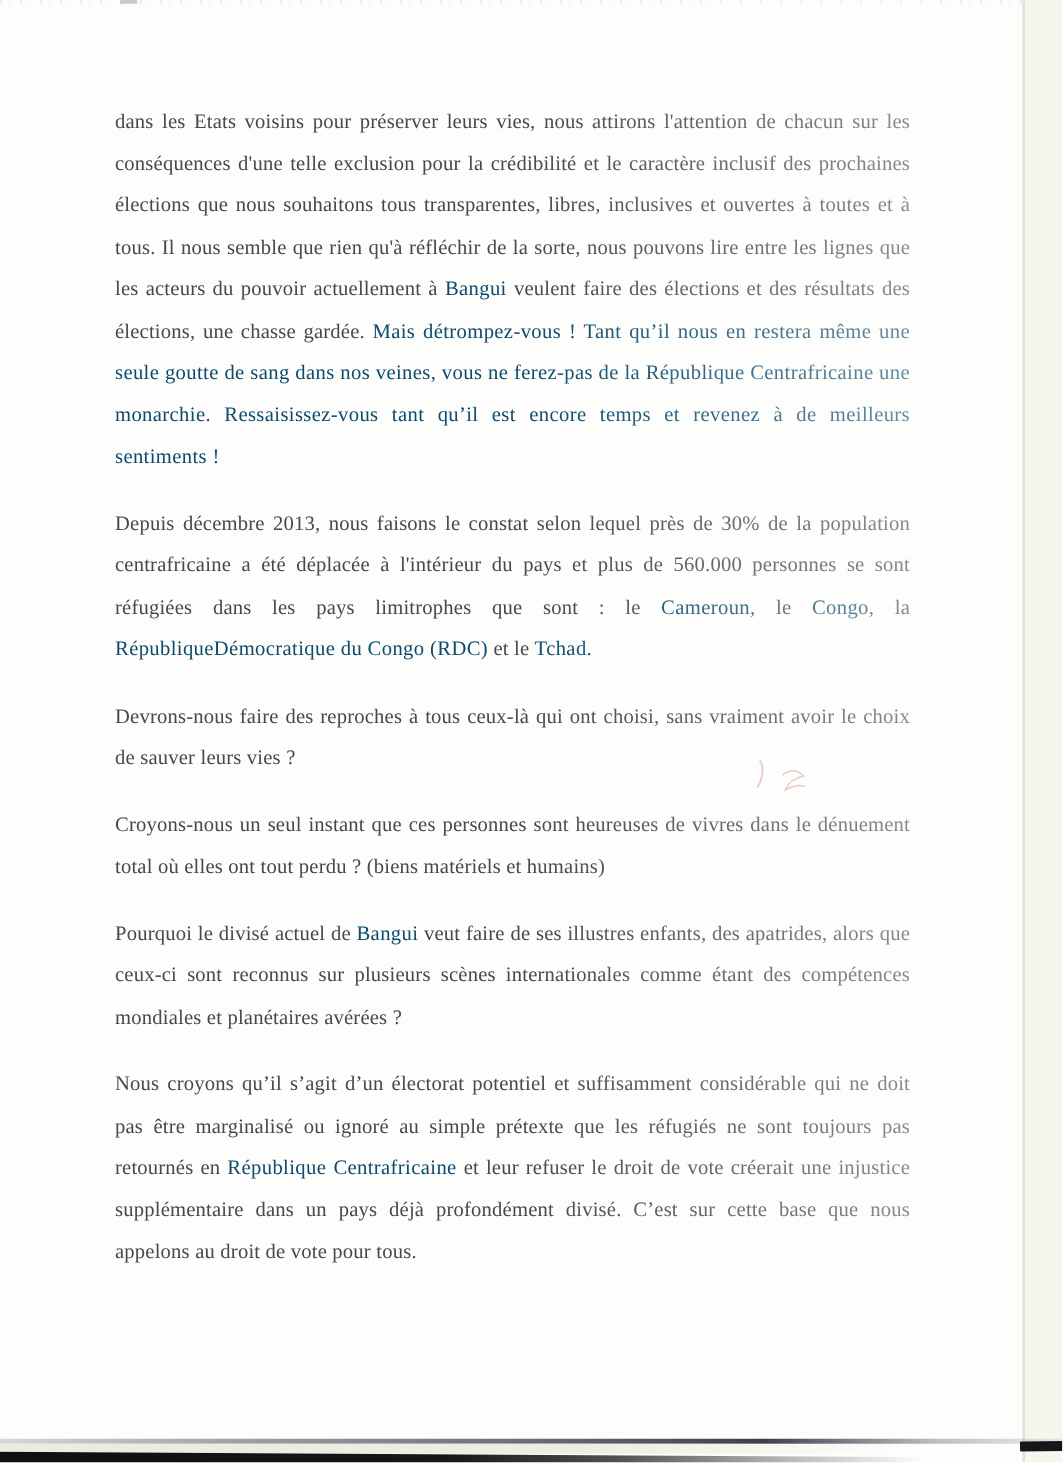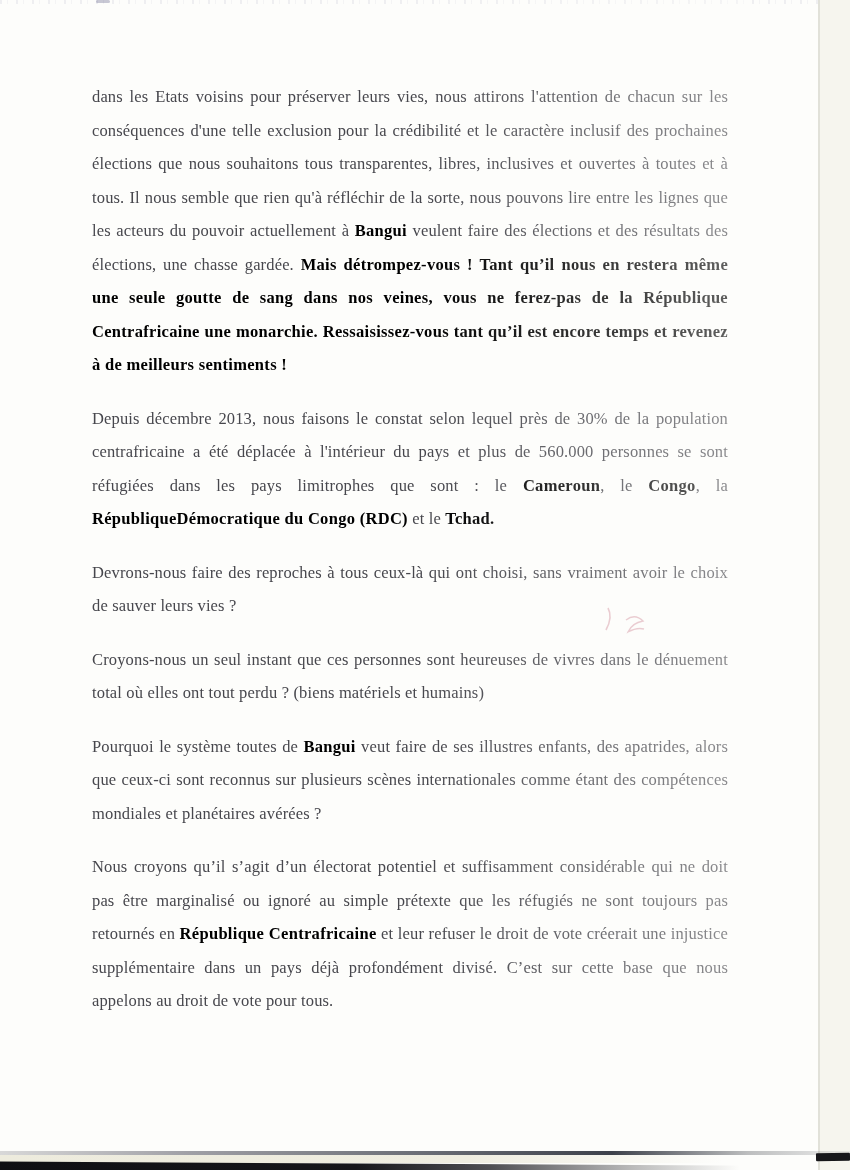--- a/index.html
+++ b/index.html
@@ -17,21 +17,21 @@
     top: 80px;
     width: 636px;
     font-size: 16.5px;
     line-height: 33.5px;
     color: #47474d;
     text-align: justify;
     letter-spacing: 0.15px;
   }
   .para { margin: 0 0 20px 0; }
   .run { font-weight: normal; }
-  .run.bold { font-weight: bold; color: #000000; letter-spacing: 0.3px; }
+  .run.bold { font-weight: normal; color: #0c4a6e; letter-spacing: 0.3px; }
   
   .fade-overlay {
     position: absolute;
     left: 420px; top: 0;
     width: 330px; height: 1110px;
     background: linear-gradient(to right, rgba(253,253,251,0) 0%, rgba(253,253,251,0.40) 100%);
     pointer-events: none;
   }
   
   .pink-mark {
@@ -113,21 +113,21 @@
 <div class="page">
 
   <div class="top-noise"></div>
   <div class="corner-speck"></div>
 
   <div class="text-block">
       <p class="para"><span class="run">dans les Etats voisins pour préserver leurs vies, nous attirons l'attention de chacun sur les conséquences d'une telle exclusion pour la crédibilité et le caractère inclusif des prochaines élections que nous souhaitons tous transparentes, libres, inclusives et ouvertes à toutes et à tous. Il nous semble que rien qu'à réfléchir de la sorte, nous pouvons lire entre les lignes que les acteurs du pouvoir actuellement à </span><span class="run bold">Bangui</span><span class="run"> veulent faire des élections et des résultats des élections, une chasse gardée. </span><span class="run bold">Mais détrompez-vous ! Tant qu’il nous en restera même une seule goutte de sang dans nos veines, vous ne ferez-pas de la République Centrafricaine une monarchie. Ressaisissez-vous tant qu’il est encore temps et revenez à de meilleurs sentiments !</span></p>
       <p class="para"><span class="run">Depuis décembre 2013, nous faisons le constat selon lequel  près de 30% de la population centrafricaine a été déplacée à l'intérieur du pays et plus de 560.000 personnes se sont réfugiées dans les pays limitrophes que sont : le </span><span class="run bold">Cameroun</span><span class="run">, le </span><span class="run bold">Congo</span><span class="run">, la </span><span class="run bold">RépubliqueDémocratique du Congo (RDC)</span><span class="run"> et le </span><span class="run bold">Tchad.</span></p>
       <p class="para"><span class="run">Devrons-nous faire des reproches à tous ceux-là qui ont choisi, sans vraiment avoir le choix de sauver leurs vies ?</span></p>
       <p class="para"><span class="run">Croyons-nous un seul instant que ces personnes sont heureuses de vivres dans le dénuement total où elles ont tout perdu ? (biens matériels et humains)</span></p>
-      <p class="para"><span class="run">Pourquoi le système toutes de </span><span class="run bold">Bangui</span><span class="run"> veut faire de ses illustres enfants, des apatrides, alors que ceux-ci sont reconnus sur plusieurs scènes internationales comme étant des compétences mondiales et planétaires avérées ?</span></p>
+      <p class="para"><span class="run">Pourquoi le divisé actuel de </span><span class="run bold">Bangui</span><span class="run"> veut faire de ses illustres enfants, des apatrides, alors que ceux-ci sont reconnus sur plusieurs scènes internationales comme étant des compétences mondiales et planétaires avérées ?</span></p>
       <p class="para"><span class="run">Nous croyons qu’il s’agit d’un électorat potentiel et suffisamment  considérable qui ne doit pas être marginalisé ou ignoré au simple prétexte que les réfugiés ne sont toujours pas retournés en </span><span class="run bold">République Centrafricaine</span><span class="run"> et leur refuser le droit de vote créerait une injustice supplémentaire dans un pays déjà profondément divisé. C’est sur cette base que nous appelons au droit de vote pour tous.</span></p>
     </div>
 
   <div class="fade-overlay"></div>
 
   <svg class="pink-mark" viewBox="0 0 56 36" xmlns="http://www.w3.org/2000/svg">
     <path d="M10 4 q5 9 -2 22" fill="none" stroke="#d493a0" stroke-width="1.6"></path>
     <path d="M28 16 q9 -7 17 1 q-11 2 -15 11 q9 -5 16 -3" fill="none" stroke="#d493a0" stroke-width="1.4"></path>
   </svg>
 

